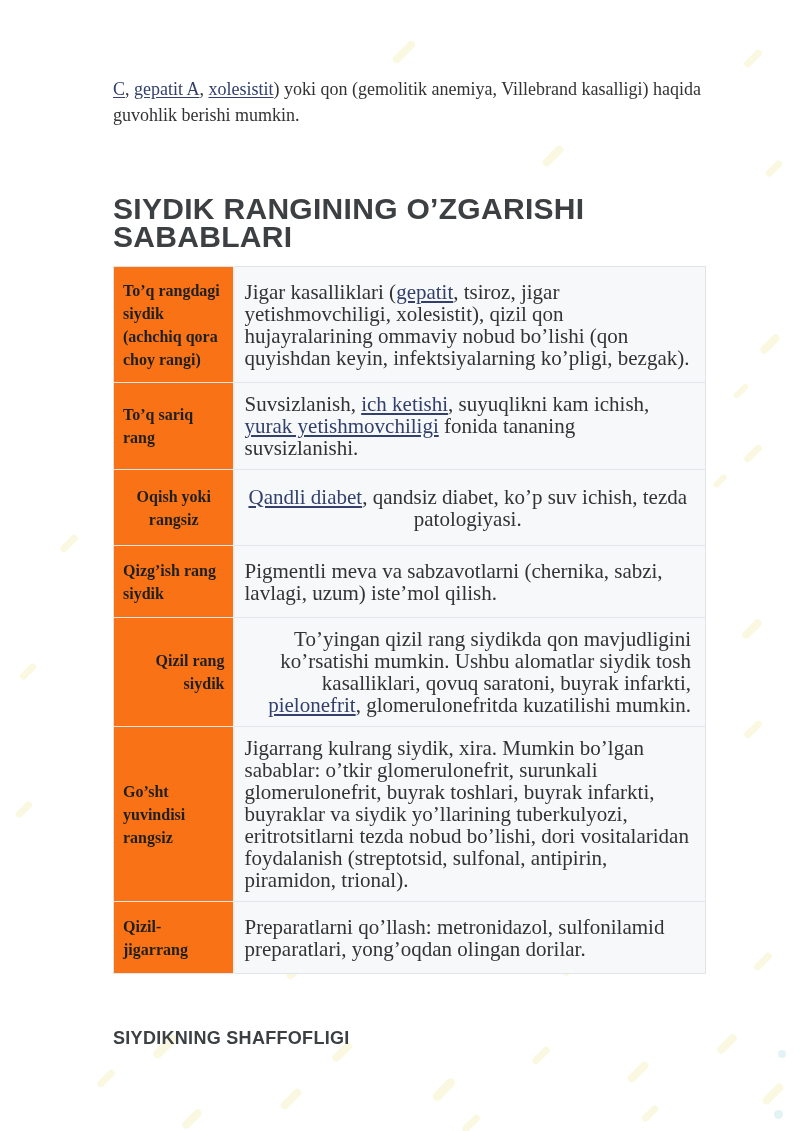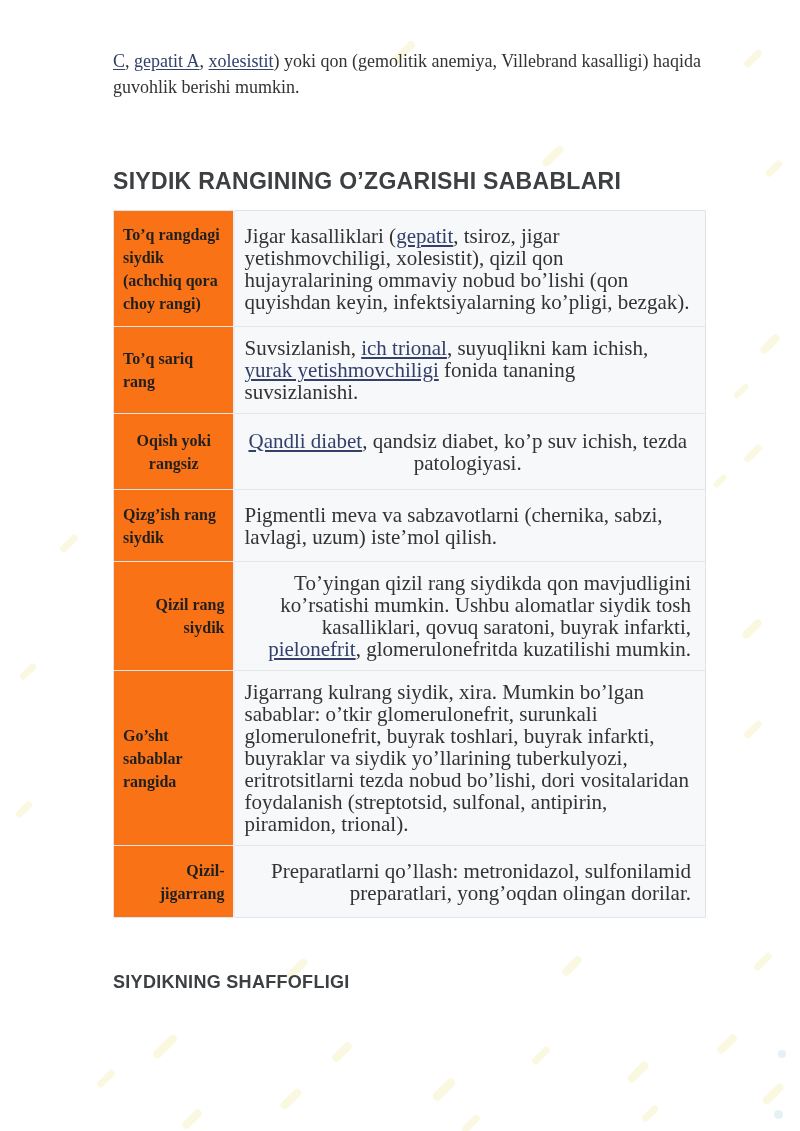--- a/index.html
+++ b/index.html
@@ -34,41 +34,41 @@
   .wm:nth-child(23){left:625px;top:1068px;width:26px;height:8px;}
   .wm:nth-child(24){left:715px;top:1040px;width:24px;height:8px;}
   .wm:nth-child(25){left:760px;top:1090px;width:26px;height:8px;}
   .wm:nth-child(26){left:180px;top:1115px;width:24px;height:8px;}
   .wm:nth-child(27){left:460px;top:1120px;width:22px;height:7px;}
   .wm:nth-child(28){left:640px;top:1110px;width:20px;height:7px;}
   .wm.speck{transform:none;border-radius:50%;background:#dcf0f3;opacity:.8;}
   .wm:nth-child(29){left:778px;top:1050px;width:8px;height:8px;}
   .wm:nth-child(30){left:774px;top:1110px;width:9px;height:9px;}
 
-  .content{position:relative;padding:48px 95px 0 113px;box-sizing:border-box;width:800px;}
+  .content{position:relative;padding:76px 95px 0 113px;box-sizing:border-box;width:800px;}
 
   .intro{margin:0;width:592px;font-size:18px;line-height:26px;color:#333333;}
   .intro .lnk, .desc .lnk{color:#32406b;text-decoration:underline;text-underline-offset:2px;cursor:pointer;}
   .intro span, .desc span{color:#333333;}
 
   h2.sec{font-family:"Liberation Sans", sans-serif;font-weight:bold;color:#3d4043;letter-spacing:.3px;}
-  .h-causes{font-size:23px;line-height:28px;margin:67px 0 15px 0;}
+  .h-causes{font-size:30px;line-height:28px;margin:67px 0 15px 0;}
   .h-clarity{font-size:18px;line-height:32px;margin:48px 0 0 0;}
 
   table.causes{border-collapse:collapse;table-layout:fixed;width:592px;border:1px solid #e0e3e8;}
   table.causes col.c-label{width:120px;}
   table.causes col.c-desc{width:472px;}
   table.causes tr{border-bottom:1px solid #e2e5ea;}
   td.label{background:#f97316;vertical-align:middle;padding:10px 8px 10px 9px;
            font-weight:bold;font-size:16px;line-height:23px;color:#1f1f1f;
            border-right:2px solid #eceef1;}
   td.desc{background:#f7f8fa;vertical-align:middle;padding:10px 14px 10px 10px;
           font-size:21px;line-height:22px;color:#333333;}
   tr.r1{height:116px;} tr.r2{height:69px;} tr.r3{height:76px;text-align:center;} tr.r4{height:72px;}
-  tr.r5{height:95px;text-align:right;} tr.r6{height:141px;} tr.r7{height:72px;text-align:right;} tr.r8{height:72px;}
+  tr.r5{height:95px;text-align:right;} tr.r6{height:141px;} tr.r7{height:72px;} tr.r8{height:72px;}
 </style>
 </head>
 <body>
 
 <div class="page">
 
   <div class="wm-layer">
     <i class="wm"></i>
       <i class="wm"></i>
       <i class="wm"></i>
@@ -113,40 +113,40 @@
           <col class="c-desc">
         </colgroup>
       <tbody>
   <tr class="r1">
     <td class="label">To’q rangdagi siydik (achchiq qora choy rangi)</td>
     <td class="desc"><span>Jigar kasalliklari (</span><a href="#" class="lnk">gepatit</a><span>, tsiroz, jigar yetishmovchiligi, xolesistit), qizil qon hujayralarining ommaviy nobud bo’lishi (qon quyishdan keyin, infektsiyalarning ko’pligi, bezgak).</span></td>
   </tr>
 
   <tr class="r2">
     <td class="label">To’q sariq rang</td>
-    <td class="desc"><span>Suvsizlanish, </span><a href="#" class="lnk">ich trional</a><span>, suyuqlikni kam ichish, </span><a href="#" class="lnk">yurak yetishmovchiligi</a><span> fonida tananing suvsizlanishi.</span></td>
+    <td class="desc"><span>Suvsizlanish, </span><a href="#" class="lnk">ich ketishi</a><span>, suyuqlikni kam ichish, </span><a href="#" class="lnk">yurak yetishmovchiligi</a><span> fonida tananing suvsizlanishi.</span></td>
   </tr>
 
   <tr class="r3">
     <td class="label">Oqish yoki rangsiz</td>
     <td class="desc"><a href="#" class="lnk">Qandli diabet</a><span>, qandsiz diabet, ko’p suv ichish, tezda patologiyasi.</span></td>
   </tr>
 
   <tr class="r4">
     <td class="label">Qizg’ish rang siydik</td>
     <td class="desc"><span>Pigmentli meva va sabzavotlarni (chernika, sabzi, lavlagi, uzum) iste’mol qilish.</span></td>
   </tr>
 
   <tr class="r5">
     <td class="label">Qizil rang siydik</td>
     <td class="desc"><span>To’yingan qizil rang siydikda qon mavjudligini ko’rsatishi mumkin. Ushbu alomatlar siydik tosh kasalliklari, qovuq saratoni, buyrak infarkti, </span><a href="#" class="lnk">pielonefrit</a><span>, glomerulonefritda kuzatilishi mumkin.</span></td>
   </tr>
 
   <tr class="r6">
-    <td class="label">Go’sht sabablar rangida</td>
+    <td class="label">Go’sht yuvindisi rangsiz</td>
     <td class="desc"><span>Jigarrang kulrang siydik, xira. Mumkin bo’lgan sabablar: o’tkir glomerulonefrit, surunkali glomerulonefrit, buyrak toshlari, buyrak infarkti, buyraklar va siydik yo’llarining tuberkulyozi, eritrotsitlarni tezda nobud bo’lishi, dori vositalaridan foydalanish (streptotsid, sulfonal, antipirin, piramidon, trional).</span></td>
   </tr>
 
   <tr class="r7">
     <td class="label">Qizil-jigarrang</td>
     <td class="desc"><span>Preparatlarni qo’llash: metronidazol, sulfonilamid preparatlari, yong’oqdan olingan dorilar.</span></td>
   </tr>
 
 </tbody>
     </table>

